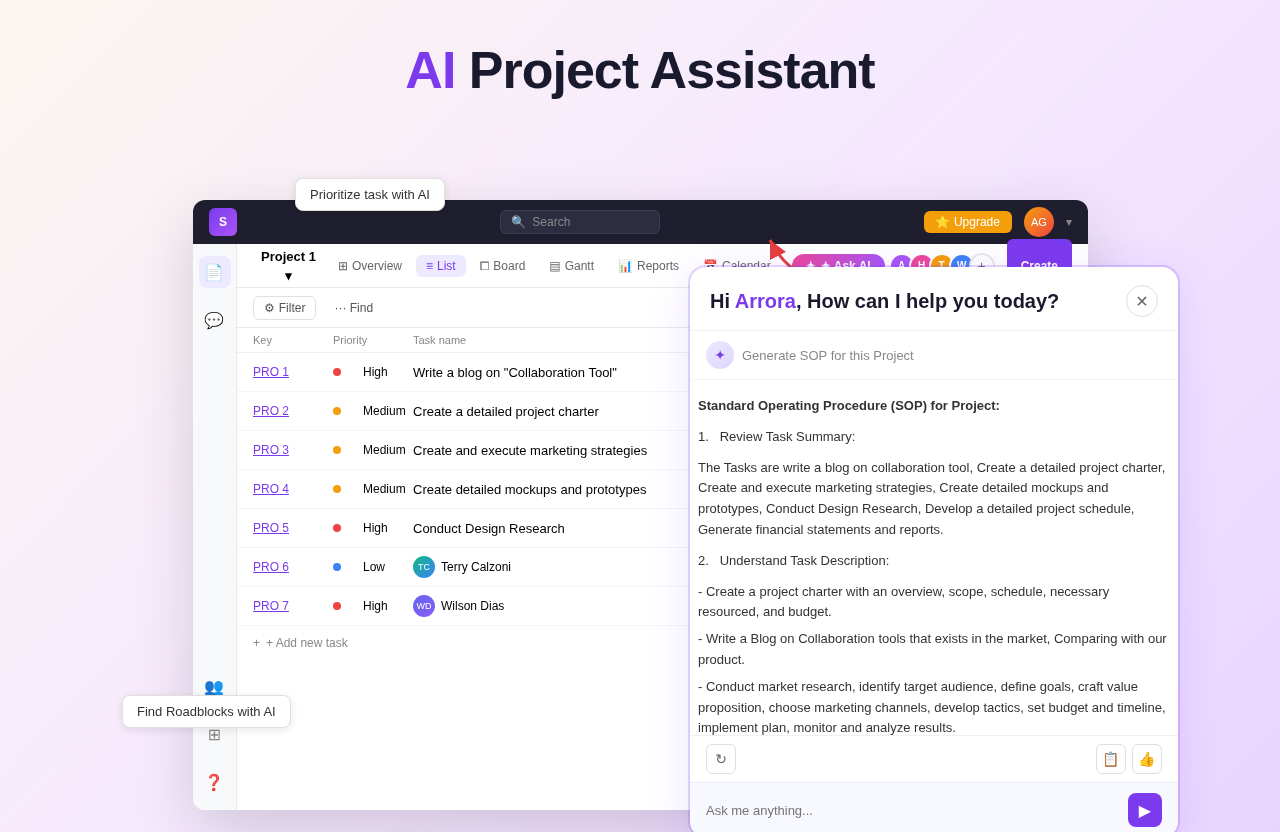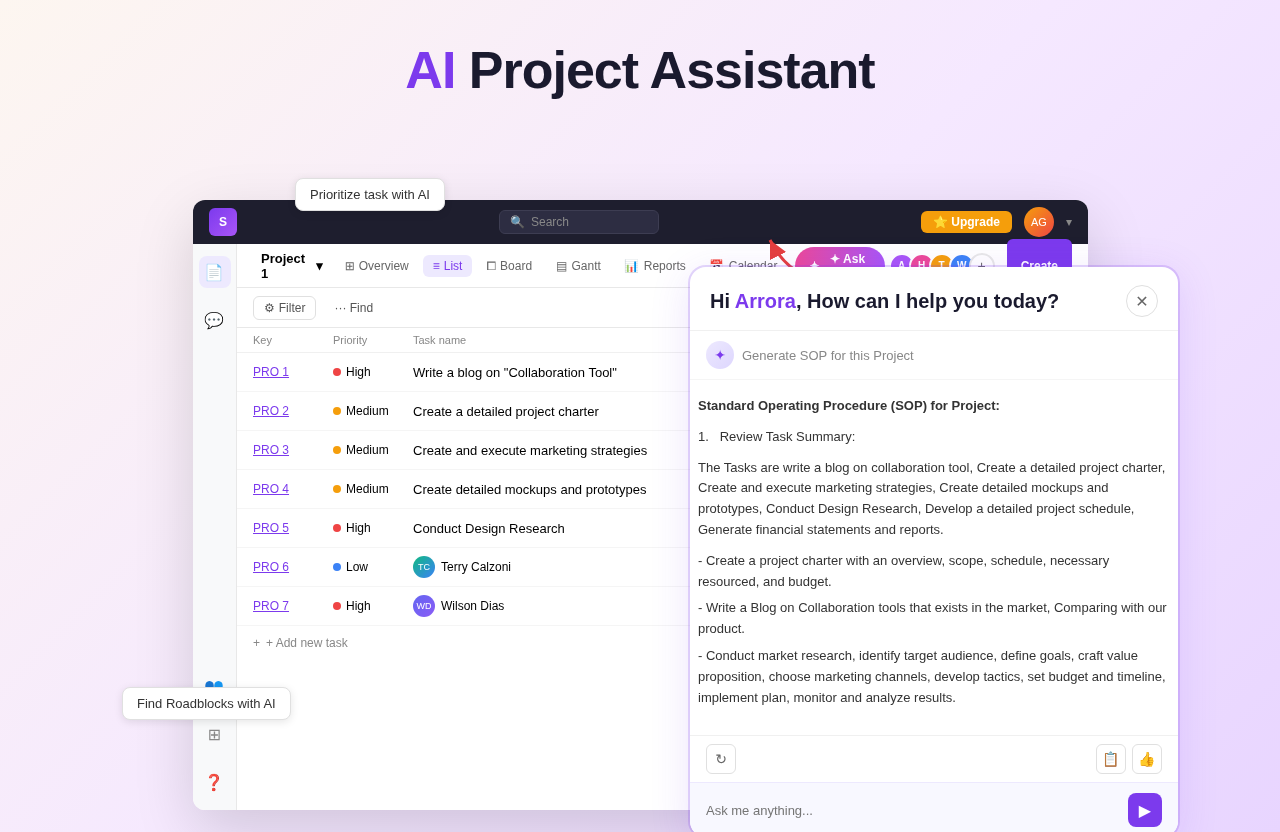--- a/index.html
+++ b/index.html
@@ -36,21 +36,21 @@
       padding: 8px 14px;
       font-size: 13px;
       color: #333;
       box-shadow: 0 2px 8px rgba(0,0,0,0.1);
       z-index: 10;
       white-space: nowrap;
     }
 
     .tooltip-roadblocks {
       position: absolute;
-      bottom: 112px;
+      bottom: 104px;
       left: 122px;
       background: white;
       border: 1px solid #e0e0e0;
       border-radius: 8px;
       padding: 8px 14px;
       font-size: 13px;
       color: #333;
       box-shadow: 0 2px 8px rgba(0,0,0,0.1);
       z-index: 10;
       white-space: nowrap;
@@ -115,21 +115,21 @@
       align-items: center;
       gap: 6px;
     }
     .upgrade-btn {
       background: #f59e0b;
       color: white;
       border: none;
       border-radius: 6px;
       padding: 4px 12px;
       font-size: 12px;
-      font-weight: 700;
+      font-weight: 400;
       cursor: pointer;
       display: flex;
       align-items: center;
       gap: 4px;
     }
     .user-avatar-top {
       width: 30px;
       height: 30px;
       border-radius: 50%;
       background: linear-gradient(135deg, #f59e0b, #ef4444);
@@ -191,20 +191,21 @@
     }
     .project-selector {
       display: flex;
       align-items: center;
       gap: 4px;
       font-size: 13px;
       font-weight: 600;
       cursor: pointer;
       padding: 4px 8px;
       border-radius: 6px;
+      flex-direction: column;
     }
     .nav-tab {
       display: flex;
       align-items: center;
       gap: 4px;
       font-size: 12px;
       color: #666;
       padding: 4px 10px;
       border-radius: 6px;
       cursor: pointer;
@@ -329,21 +330,21 @@
     }
     .key-cell {
       color: #7c3aed;
       font-size: 12px;
       text-decoration: underline;
       cursor: pointer;
     }
     .priority-cell {
       display: flex;
       align-items: center;
-      gap: 5px;
+      gap: 22px;
       font-size: 12px;
     }
     .priority-dot {
       width: 8px;
       height: 8px;
       border-radius: 50%;
     }
     .dot-high { background: #ef4444; }
     .dot-medium { background: #f59e0b; }
     .dot-low { background: #3b82f6; }
@@ -746,20 +747,21 @@
   <div class="ai-panel-body">
     <div class="ai-prompt-bar">
       <div class="ai-prompt-icon">✦</div>
       <span class="ai-prompt-text">Generate SOP for this Project</span>
     </div>
 
     <div class="ai-response-area">
       <p style="font-weight:600;margin-bottom:10px;">Standard Operating Procedure (SOP) for Project:</p>
       <p style="margin-bottom:10px;">1. &nbsp; Review Task Summary:</p>
       <p style="margin-bottom:10px;">The Tasks are write a blog on collaboration tool, Create a detailed project charter, Create and execute marketing strategies, Create detailed mockups and prototypes, Conduct Design Research, Develop a detailed project schedule, Generate financial statements and reports.</p>
+      <p style="margin-bottom:10px;">2. &nbsp; Understand Task Description:</p>
       <p style="margin-bottom:6px;">- Create a project charter with an overview, scope, schedule, necessary resourced, and budget.</p>
       <p style="margin-bottom:6px;">- Write a Blog on Collaboration tools that exists in the market, Comparing with our product.</p>
       <p style="margin-bottom:6px;">- Conduct market research, identify target audience, define goals, craft value proposition, choose marketing channels, develop tactics, set budget and timeline, implement plan, monitor and analyze results.</p>
 
     </div>
 
     <div class="ai-panel-actions">
       <button class="action-btn-sm">↻</button>
       <div style="display:flex;gap:6px;">
         <button class="action-btn-sm">📋</button>

